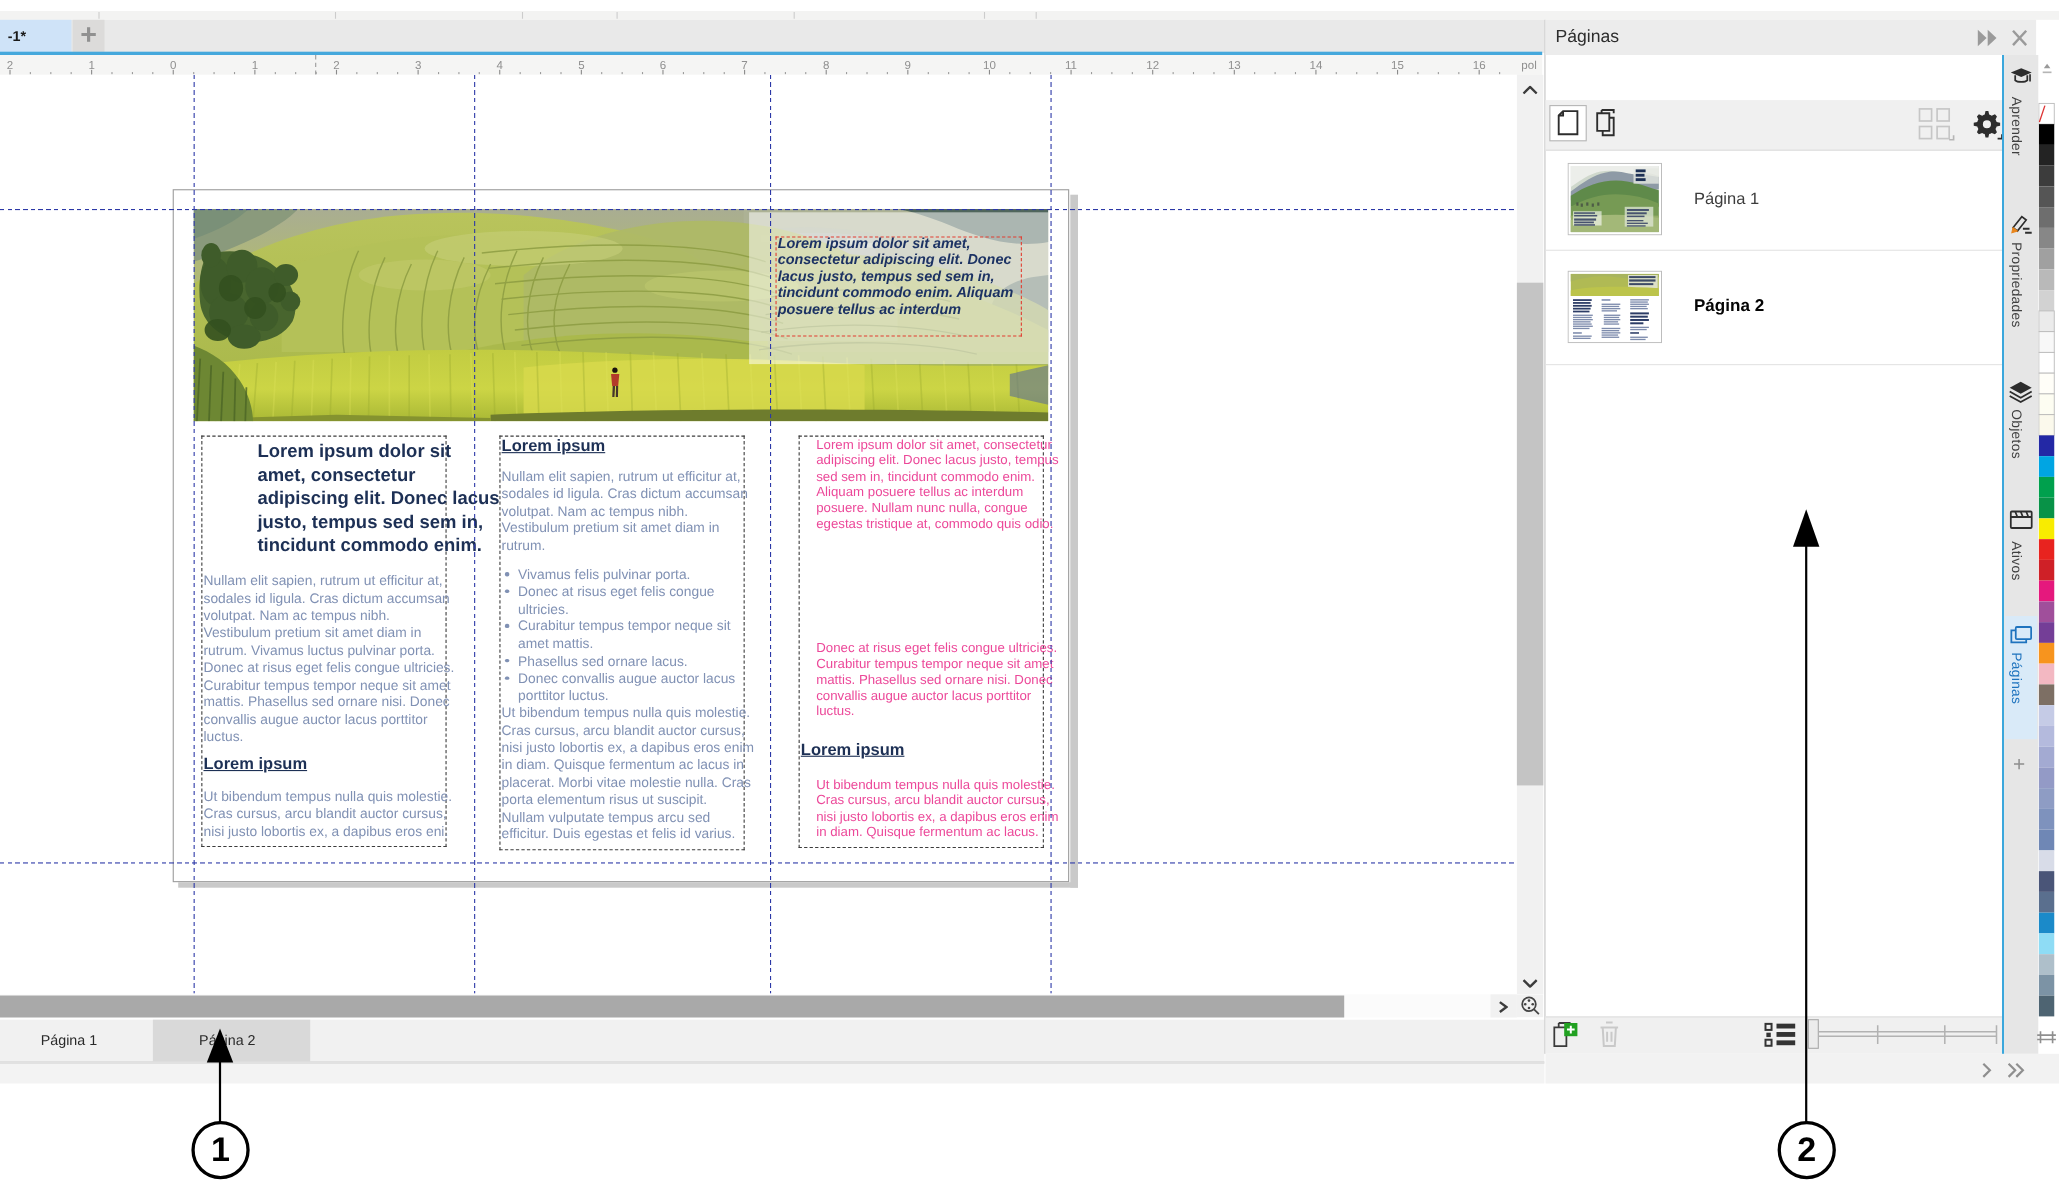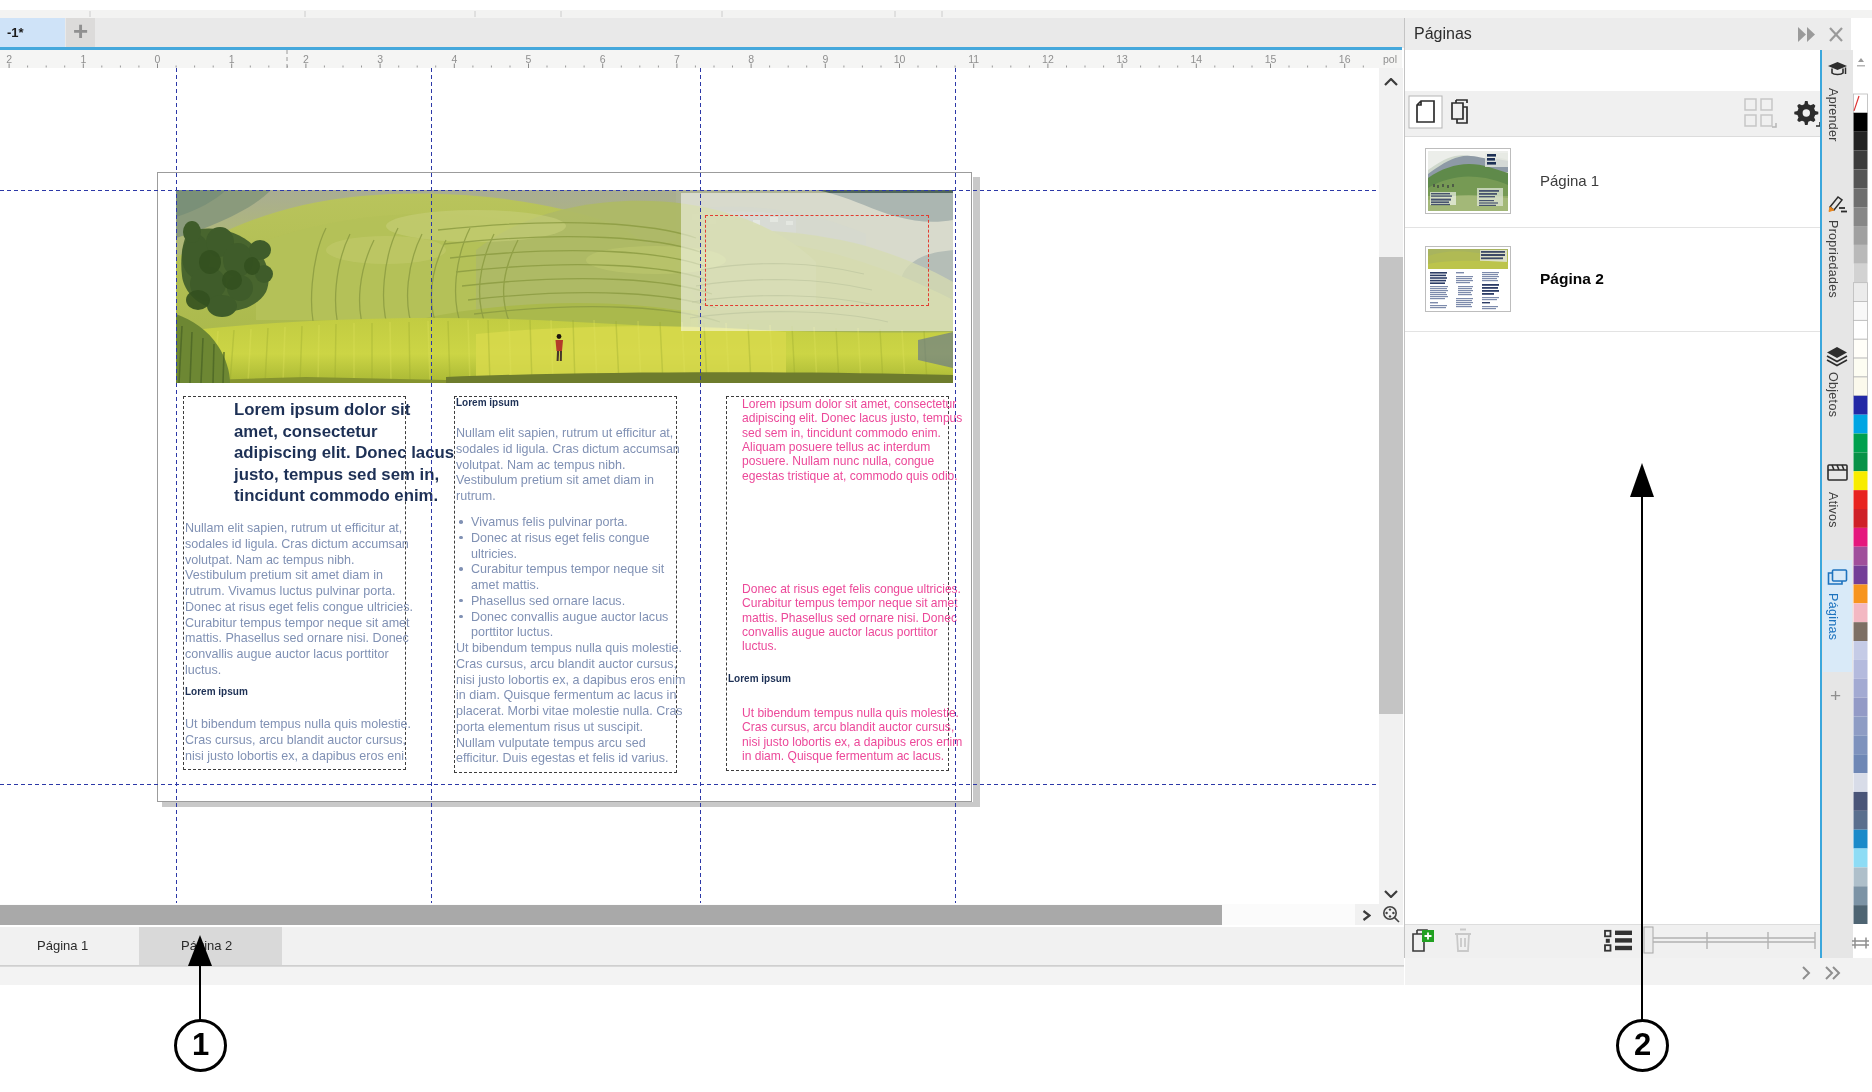--- a/index.html
+++ b/index.html
@@ -23,21 +23,21 @@
 #redbox{left:705px;top:215px;width:224px;height:91px;border:1px dashed #e23d30;box-sizing:border-box;z-index:7;}
 #ovtext{left:707px;top:213px;width:225px;font-style:italic;font-weight:bold;font-size:13.1px;line-height:15.1px;color:#1c3263;letter-spacing:0;z-index:8;}
 
 .frame{border:1px dashed #3c3c3c;box-sizing:border-box;z-index:10;}
 #f1{left:183px;top:396px;width:223px;height:374px;}
 #f2{left:454px;top:396px;width:223px;height:377px;}
 #f3{left:726px;top:396px;width:223px;height:375px;}
 .h1{color:#1d3055;font-weight:bold;font-size:16.8px;line-height:21.6px;letter-spacing:0;z-index:11;margin-left:48px;}
 .bd{color:#8091b4;font-size:12.55px;line-height:15.77px;letter-spacing:0;z-index:11;}
 .bd3{color:#ec4899;font-size:12.05px;line-height:14.35px;letter-spacing:0;z-index:11;padding-left:14px;}
-.sub{color:#1d3055;font-weight:bold;font-size:10px;z-index:11;}
+.sub{color:#1d3055;font-weight:bold;font-size:15px;z-index:11;text-decoration:underline;}
 .h3m{color:#31507e;font-size:15.2px;line-height:17.3px;letter-spacing:0;z-index:11;}
 ul.doc{margin:0;padding:0;list-style:none;}
 ul.doc li{position:relative;padding-left:15px;}
 ul.doc li:before{content:"";position:absolute;left:3px;top:5px;width:3.5px;height:3.5px;background:#8091b4;border-radius:50%;}
 
 #vsb{left:1379px;top:68px;width:24px;height:836px;background:#f1f1f1;}
 #vthumb{left:0px;top:189px;width:24px;height:457px;background:#c4c4c4;}
 #hsb{left:0;top:904px;width:1379px;height:21px;background:#fbfbfb;}
 #hthumb{left:0;top:1px;width:1222px;height:20px;background:#a9a9a9;}
 
@@ -320,20 +320,21 @@
         <line x1="27" y1="148" x2="25" y2="193"></line>
         <line x1="38" y1="154" x2="37" y2="193"></line>
         <line x1="48" y1="162" x2="47" y2="193"></line>
       </g>
       <circle cx="383" cy="146.5" r="2.4" fill="#1c130e"></circle>
       <path d="M379.5,150 L387,150 L386,161 L380.5,161 Z" fill="#b33a2a"></path>
       <path d="M381,161 L383.2,161 L382.6,171 L380.6,171 Z M384,161 L386,161 L385.8,171 L383.8,171 Z" fill="#46362a"></path>
     </svg>
 <div class="abs" id="overlay"></div>
 <div class="abs" id="redbox"></div>
+<div class="abs" id="ovtext">Lorem ipsum dolor sit amet,<br>consectetur adipiscing elit. Donec<br>lacus justo, tempus sed sem in,<br>tincidunt commodo enim. Aliquam<br>posuere tellus ac interdum</div>
 <div class="abs vguide" style="left:176px;"></div>
 <div class="abs vguide" style="left:431px;"></div>
 <div class="abs vguide" style="left:700px;"></div>
 <div class="abs vguide" style="left:955px;"></div>
 <div class="abs hguide" style="top:190px;"></div>
 <div class="abs hguide" style="top:784px;"></div>
 <div class="abs frame" id="f1"></div>
 <div class="abs frame" id="f2"></div>
 <div class="abs frame" id="f3"></div>
 

